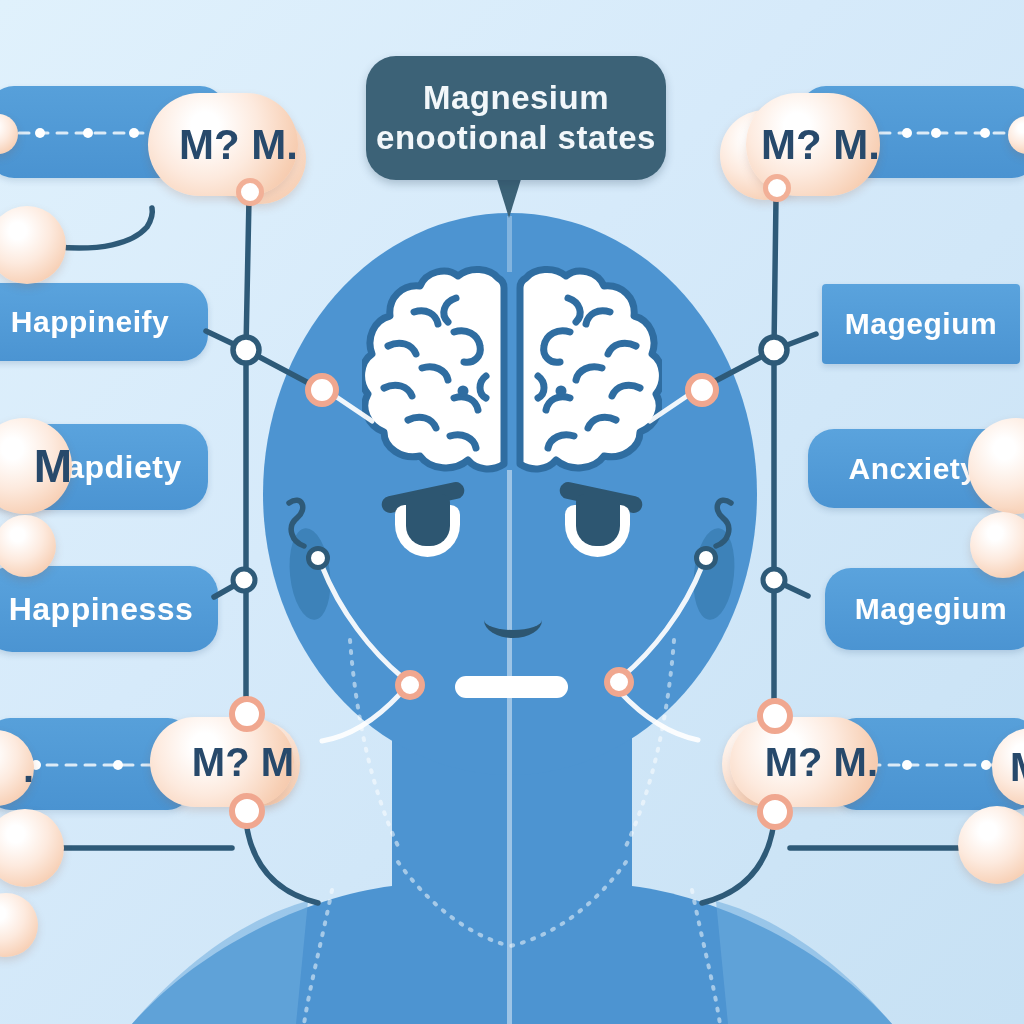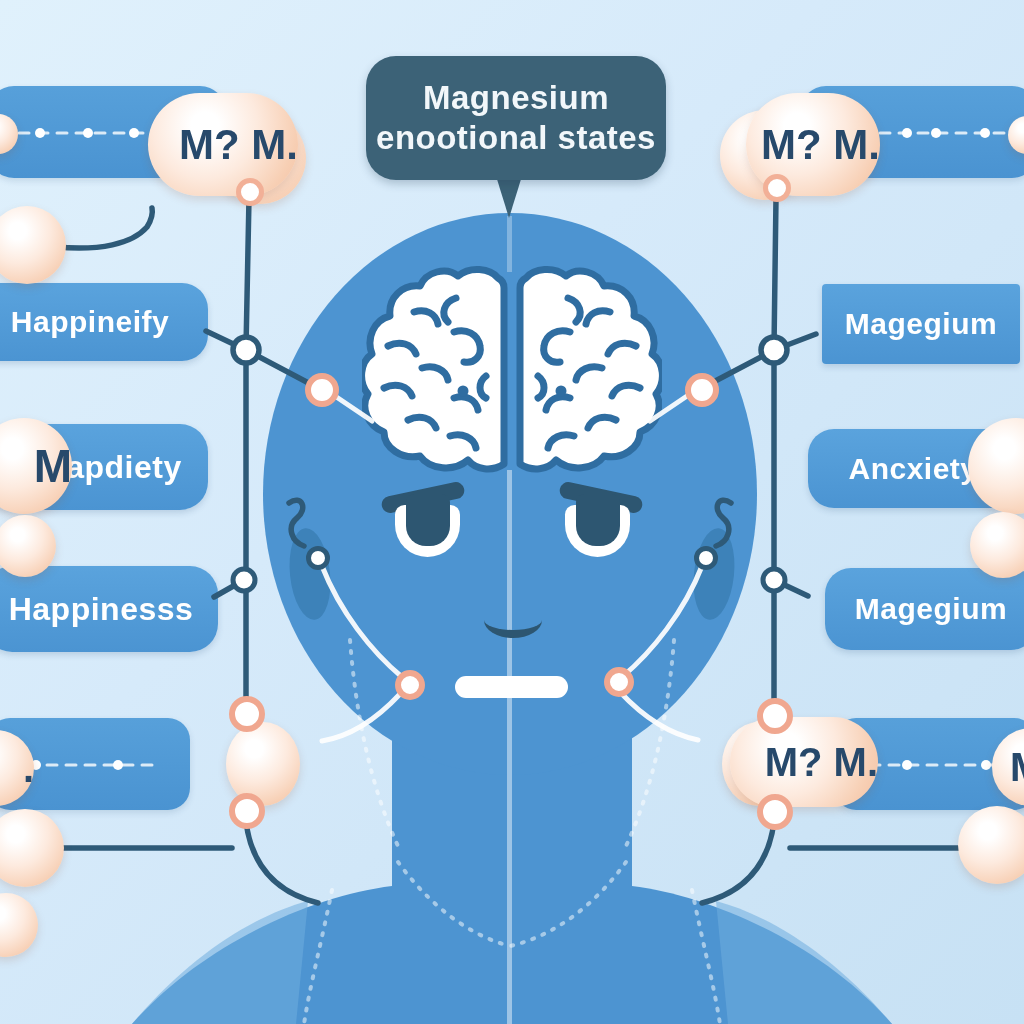--- a/index.html
+++ b/index.html
@@ -213,20 +213,23 @@
   </div>
   <div class="node abs" style="left:236px;top:178px;width:28px;height:28px;border:5px solid #f2b097;z-index:11"></div>
 
   <div class="peach abs" style="left:720px;top:110px;width:90px;height:90px;border-radius:50%;z-index:9"></div>
   <div class="peach abs pill-text" style="left:746px;top:93px;width:134px;height:103px;border-radius:52px;font-size:42px;z-index:10">
     <span>M? M.</span>
   </div>
   <div class="node abs" style="left:763px;top:174px;width:28px;height:28px;border:5px solid #f2b097;z-index:11"></div>
 
   <div class="peach abs" style="left:226px;top:722px;width:74px;height:84px;border-radius:50%;z-index:9"></div>
+  <div class="peach abs pill-text" style="left:150px;top:717px;width:144px;height:90px;border-radius:45px;font-size:40px;z-index:10">
+    <span>M? M</span>
+  </div>
   <div class="node abs" style="left:229px;top:696px;width:36px;height:36px;border:6px solid #f0a78f;z-index:11"></div>
   <div class="node abs" style="left:229px;top:793px;width:36px;height:36px;border:6px solid #f0a78f;z-index:11"></div>
 
   <div class="peach abs" style="left:722px;top:722px;width:74px;height:84px;border-radius:50%;z-index:9"></div>
   <div class="peach abs pill-text" style="left:730px;top:717px;width:148px;height:90px;border-radius:45px;font-size:40px;z-index:10">
     <span>M? M.</span>
   </div>
   <div class="node abs" style="left:757px;top:698px;width:36px;height:36px;border:6px solid #f0a78f;z-index:11"></div>
   <div class="node abs" style="left:757px;top:794px;width:36px;height:36px;border:6px solid #f0a78f;z-index:11"></div>
 

